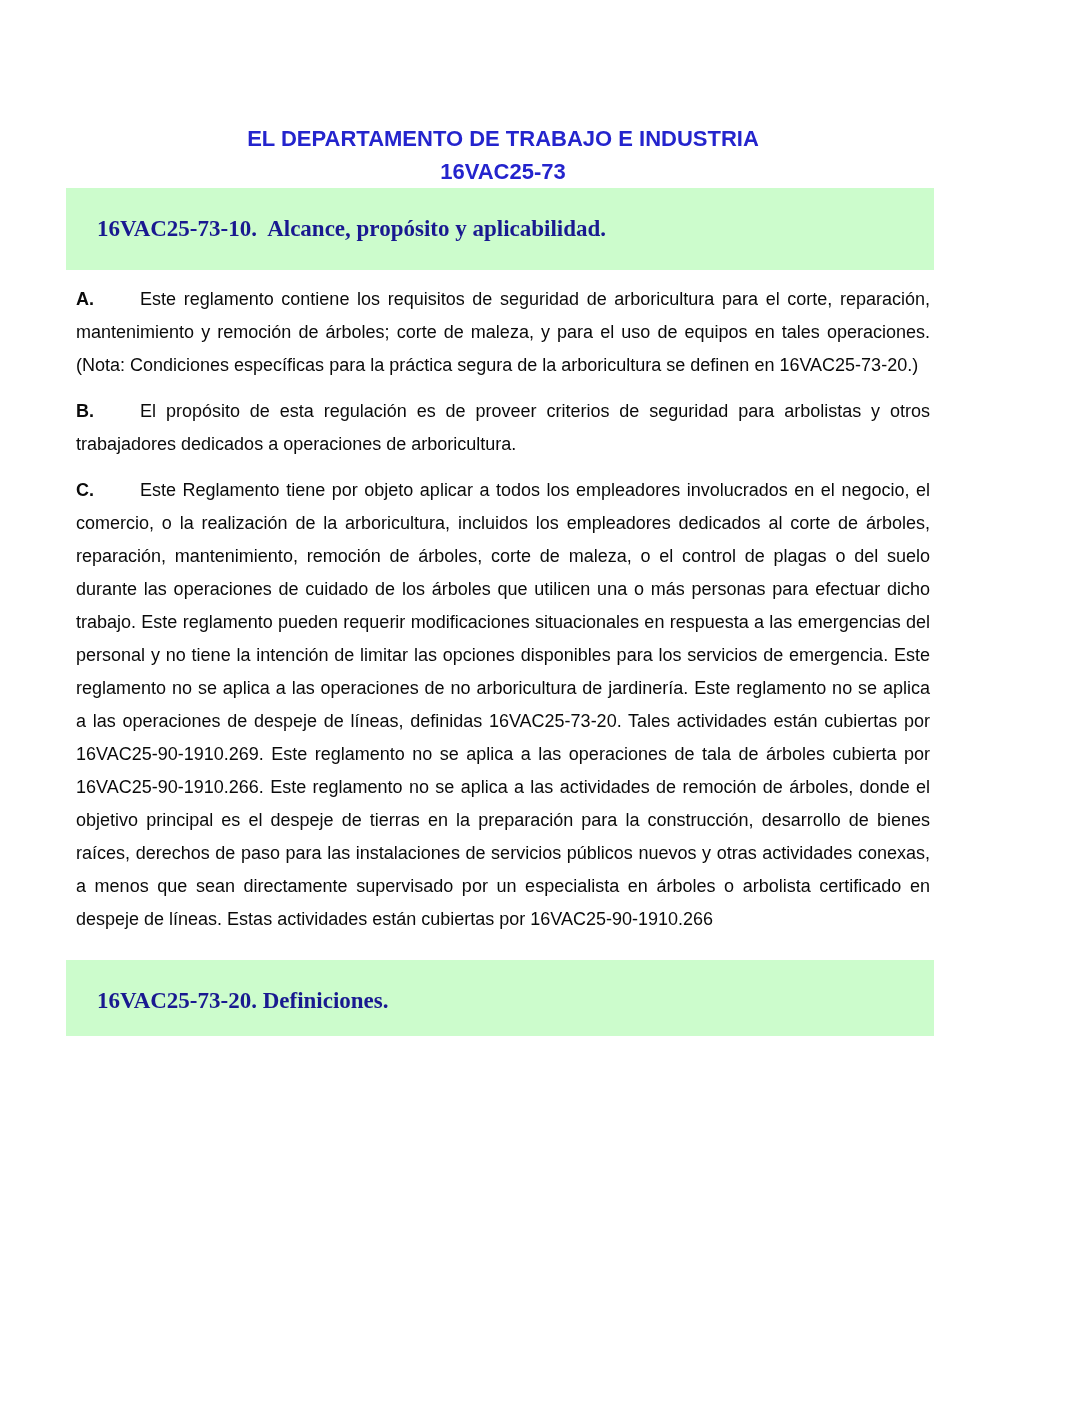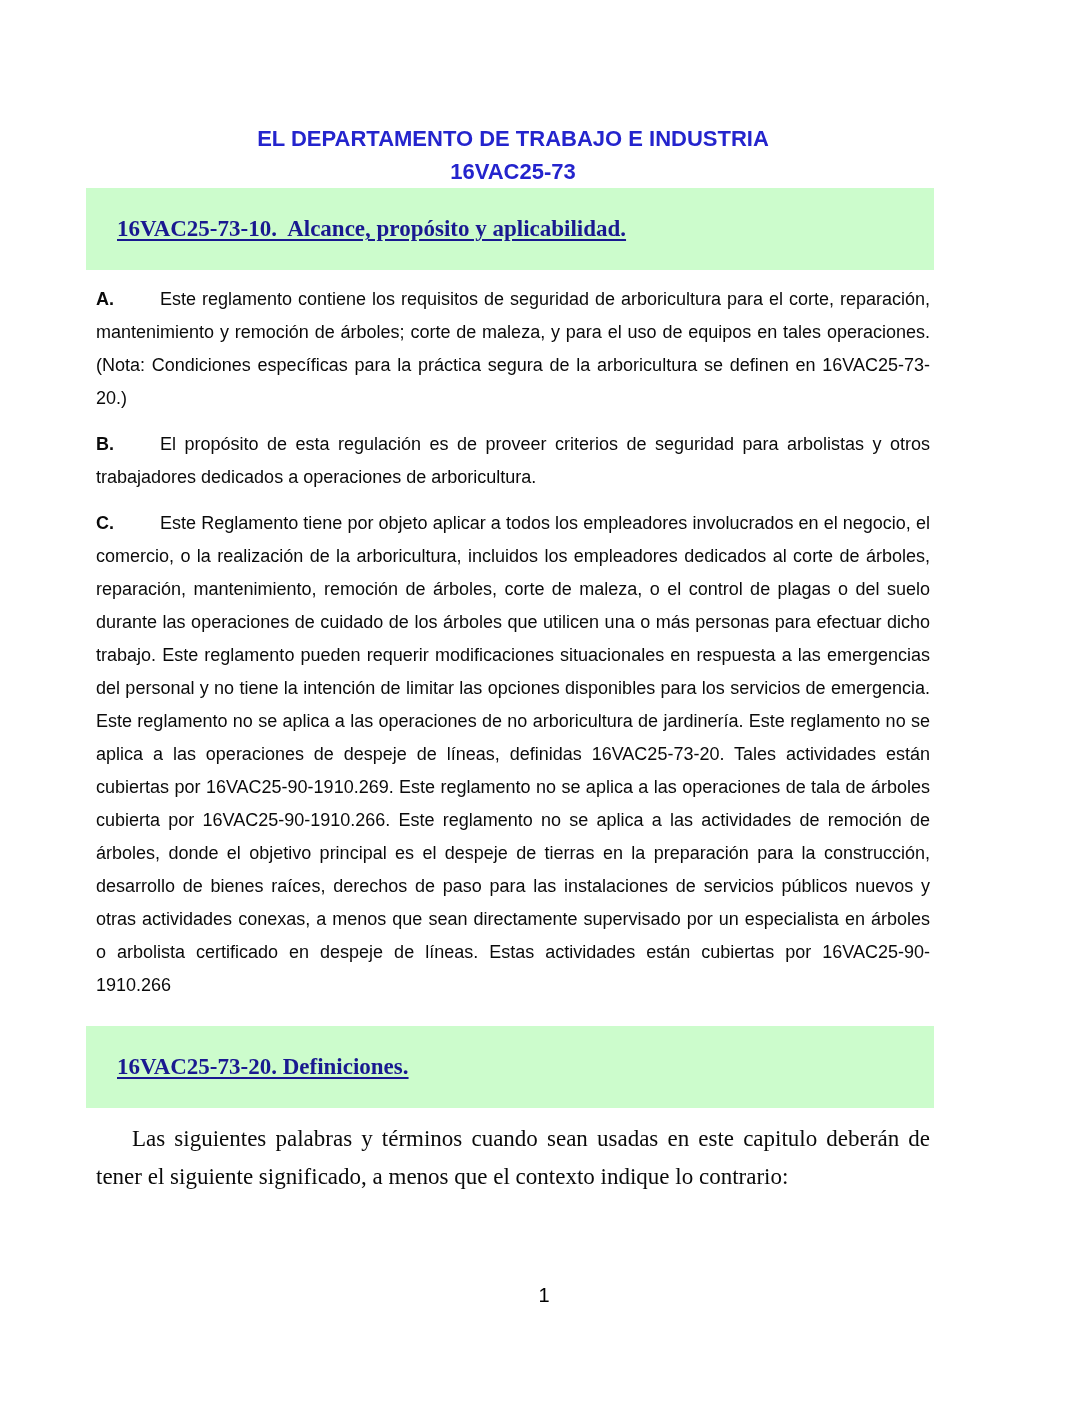--- a/index.html
+++ b/index.html
@@ -11,23 +11,23 @@
   }
   *{margin:0;padding:0;box-sizing:border-box;}
   html,body{background:#ffffff;}
   body{
     width:1088px;height:1408px;
     font-family:"Liberation Sans","DejaVu Sans",sans-serif;
     color:var(--text-color);
   }
   .page{
     position:relative;
-    width:1088px;height:1408px;
+    width:1088px;height:1036px;
     background:var(--page-bg);
-    padding:0 158px 0 96px;
+    padding:0 158px 0 76px;
     overflow:hidden;
   }
   .doc-title{
     margin-top:122px;
     text-align:center;
     color:var(--title-blue);
     font-weight:bold;
     font-size:22px;
     line-height:33px;
   }
@@ -37,21 +37,20 @@
     font-family:"Liberation Serif","DejaVu Serif",serif;
     font-weight:bold;
     font-size:23px;
     line-height:26px;
     padding:2px 8px 2px 8px;
     margin-left:-10px;
     margin-right:-4px;
     white-space:pre-wrap;
   }
   .section-heading .hd-text{
-    text-decoration:underline;
     text-decoration-thickness:2px;
     text-underline-offset:3px;
   }
   .heading-1{margin-top:0px;}
   .heading-2{margin-top:24px;}
   .body-para{
     font-size:18px;
     line-height:33px;
     text-align:justify;
     margin-top:13px;

